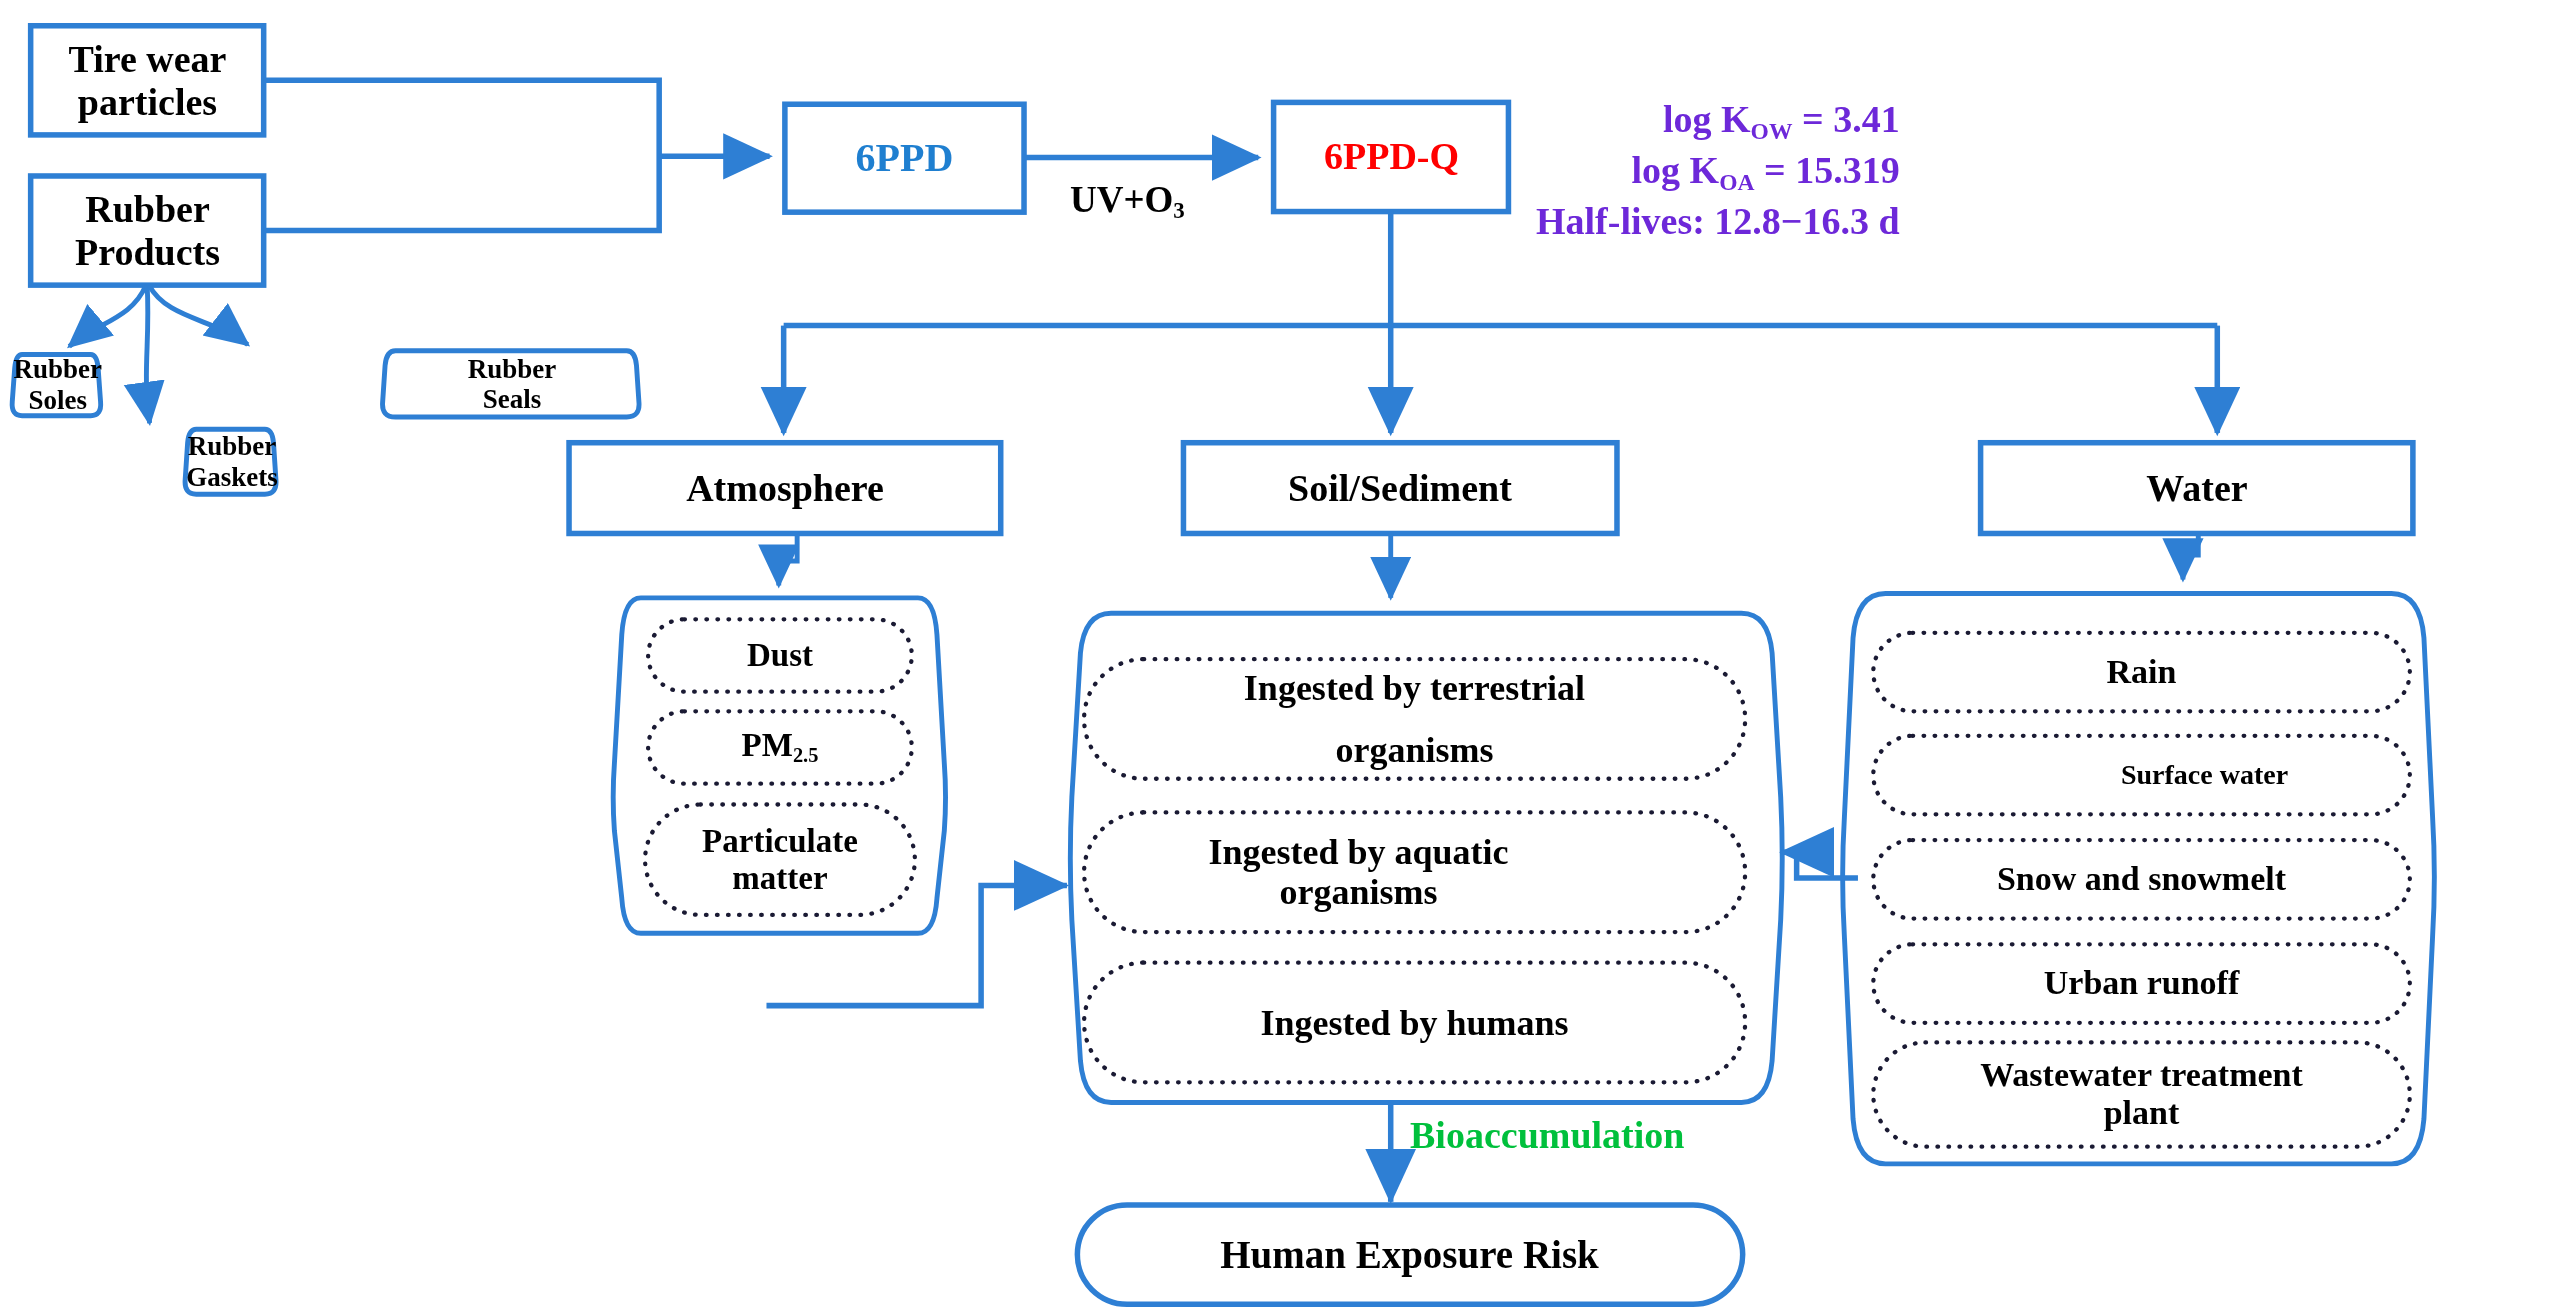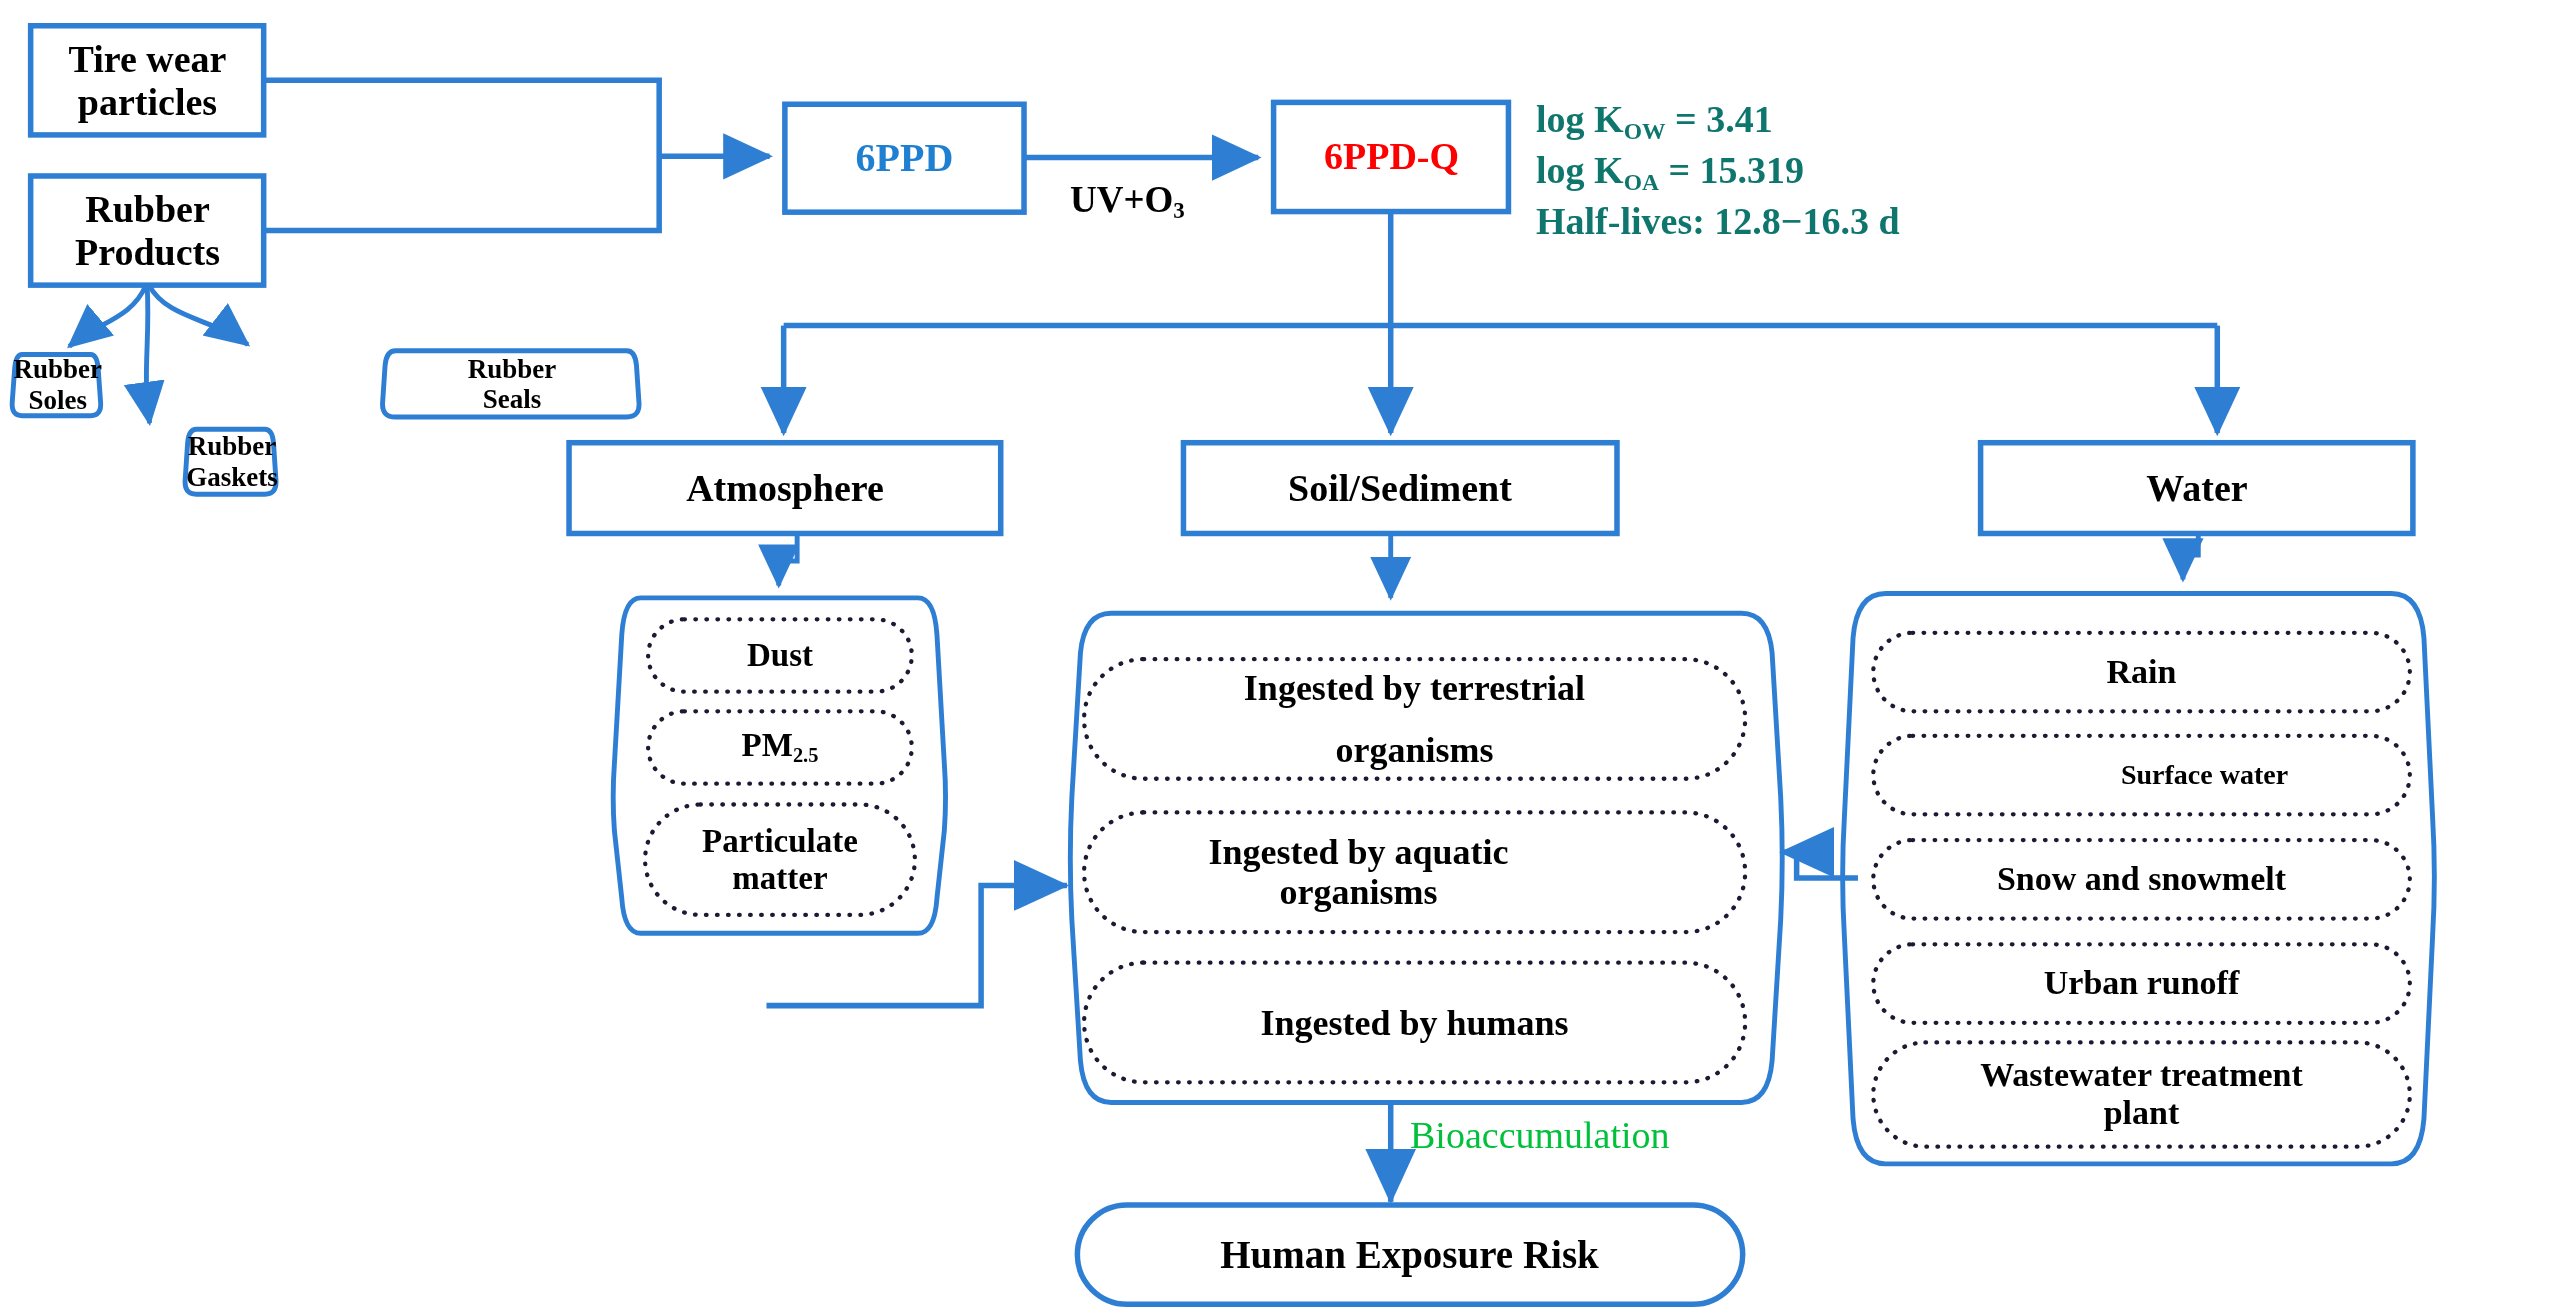--- a/index.html
+++ b/index.html
@@ -7,26 +7,26 @@
   #stage{position:relative;width:2576px;height:1311px;background:#fff;overflow:hidden;}
   svg.layer{position:absolute;left:0;top:0;width:2576px;height:1311px;}
 
   .node-label{
     position:absolute;display:flex;align-items:center;justify-content:center;
     text-align:center;font-weight:bold;color:#000;line-height:1.12;
     font-family:"Liberation Serif", serif;pointer-events:none;
   }
   .props{
     position:absolute;font-family:"Liberation Serif", serif;font-weight:bold;
-    color:#0f766e;line-height:1.30;text-align:left;white-space:nowrap;
+    color:#6d28d9;line-height:1.30;text-align:right;white-space:nowrap;
   }
   .props div{margin:0;padding:0;}
   sub{font-size:0.62em;vertical-align:-0.28em;font-weight:bold;}
   .uvo3{position:absolute;font-weight:bold;color:#000;font-family:"Liberation Serif", serif;}
-  .bioacc{position:absolute;font-weight:normal;color:#00c03c;font-family:"Liberation Serif", serif;white-space:nowrap;}
+  .bioacc{position:absolute;font-weight:bold;color:#00c03c;font-family:"Liberation Serif", serif;white-space:nowrap;}
   .c6ppd{color:#1f7fd0;}
   .c6ppdq{color:#ff0000;}
 </style>
 </head>
 <body>
 
 <div id="stage">
 
   <svg class="layer" viewBox="0 0 4201 2138">
     <defs>

